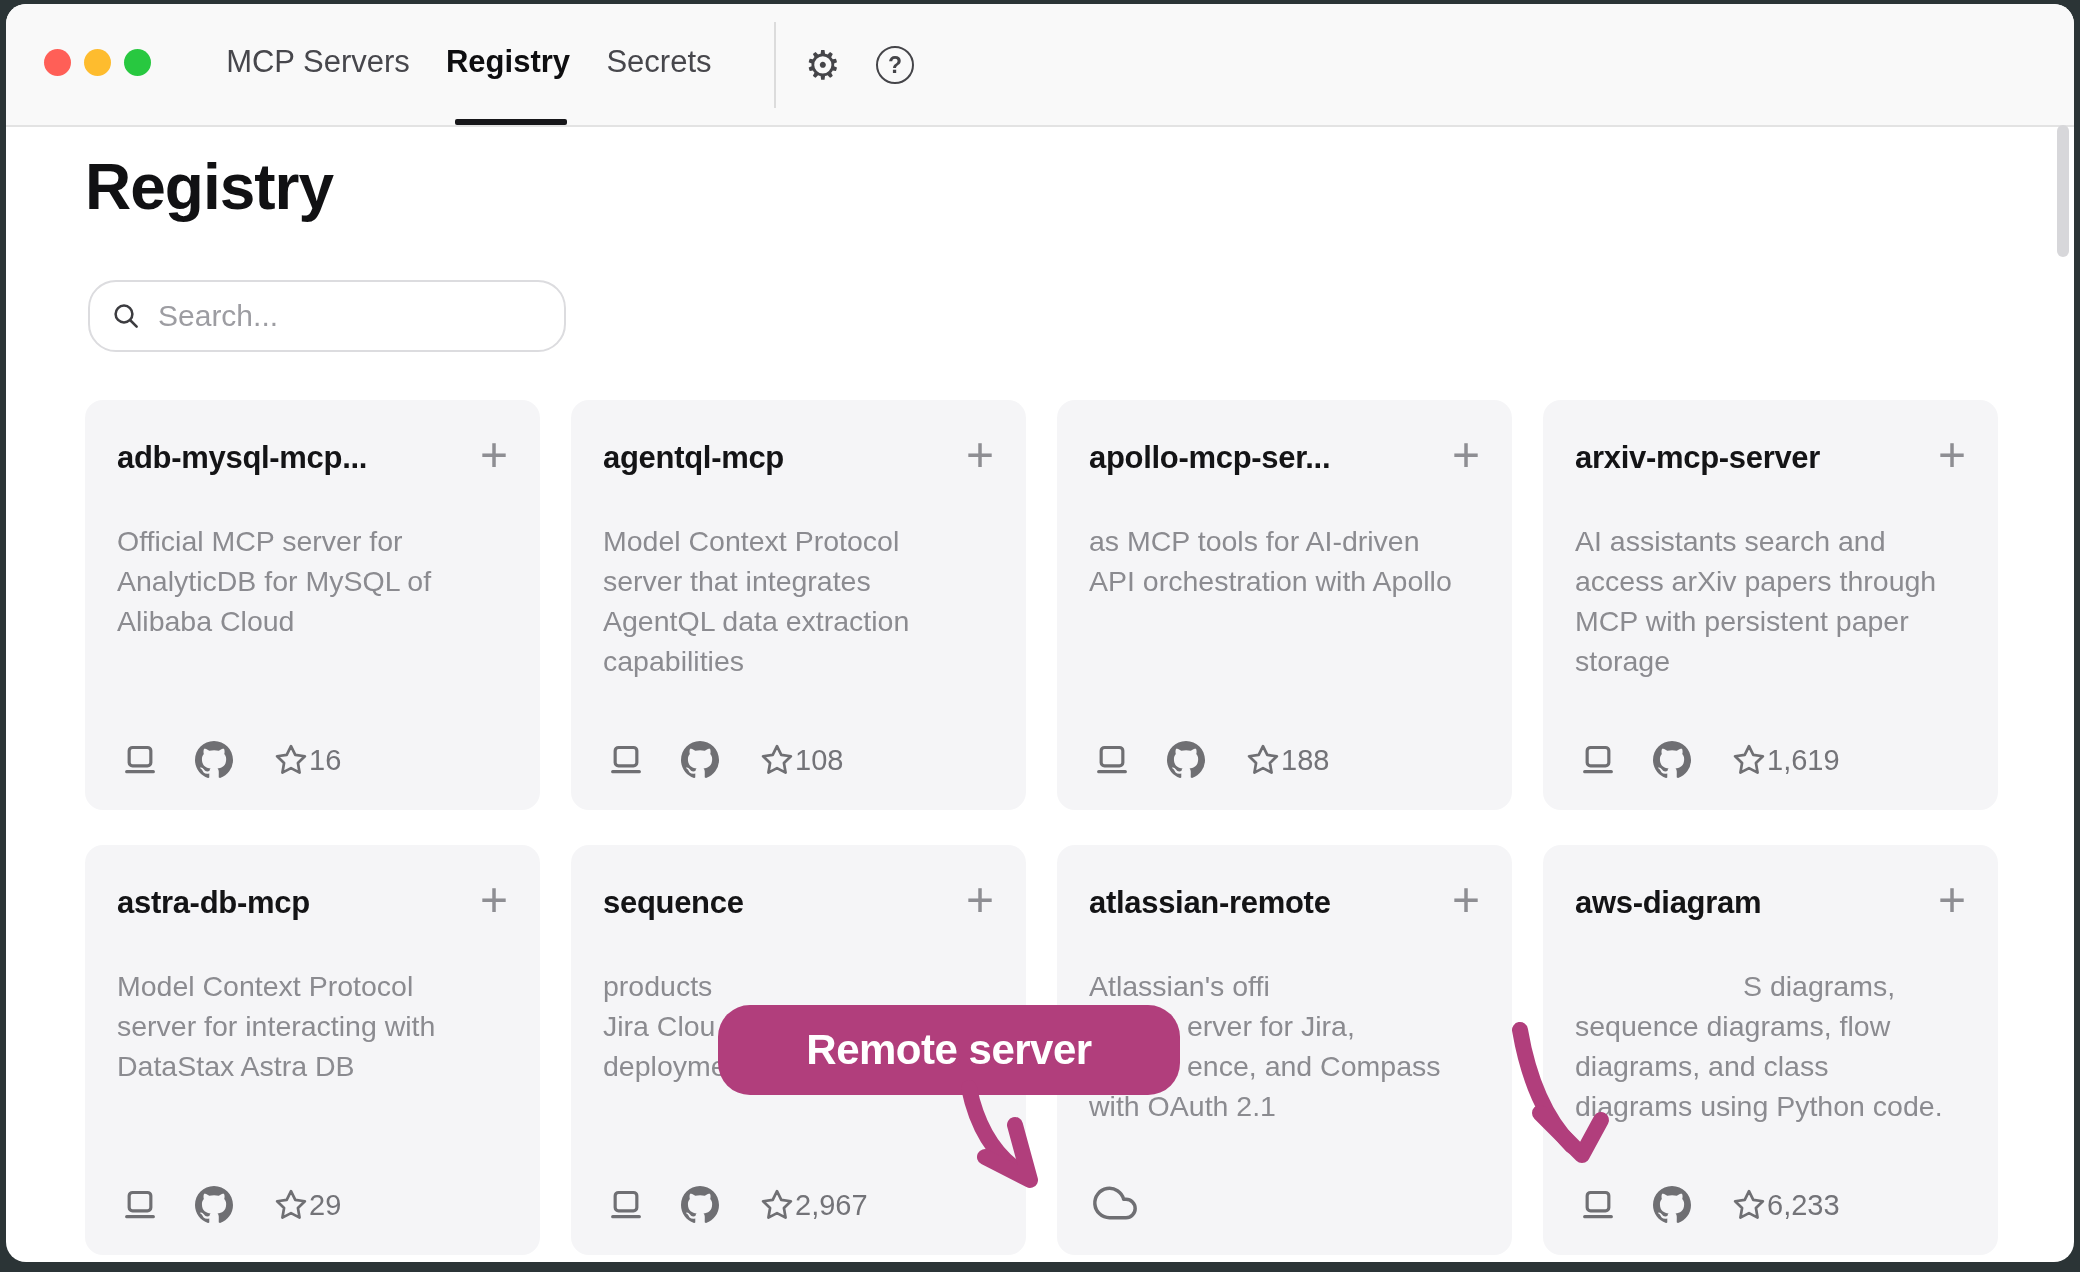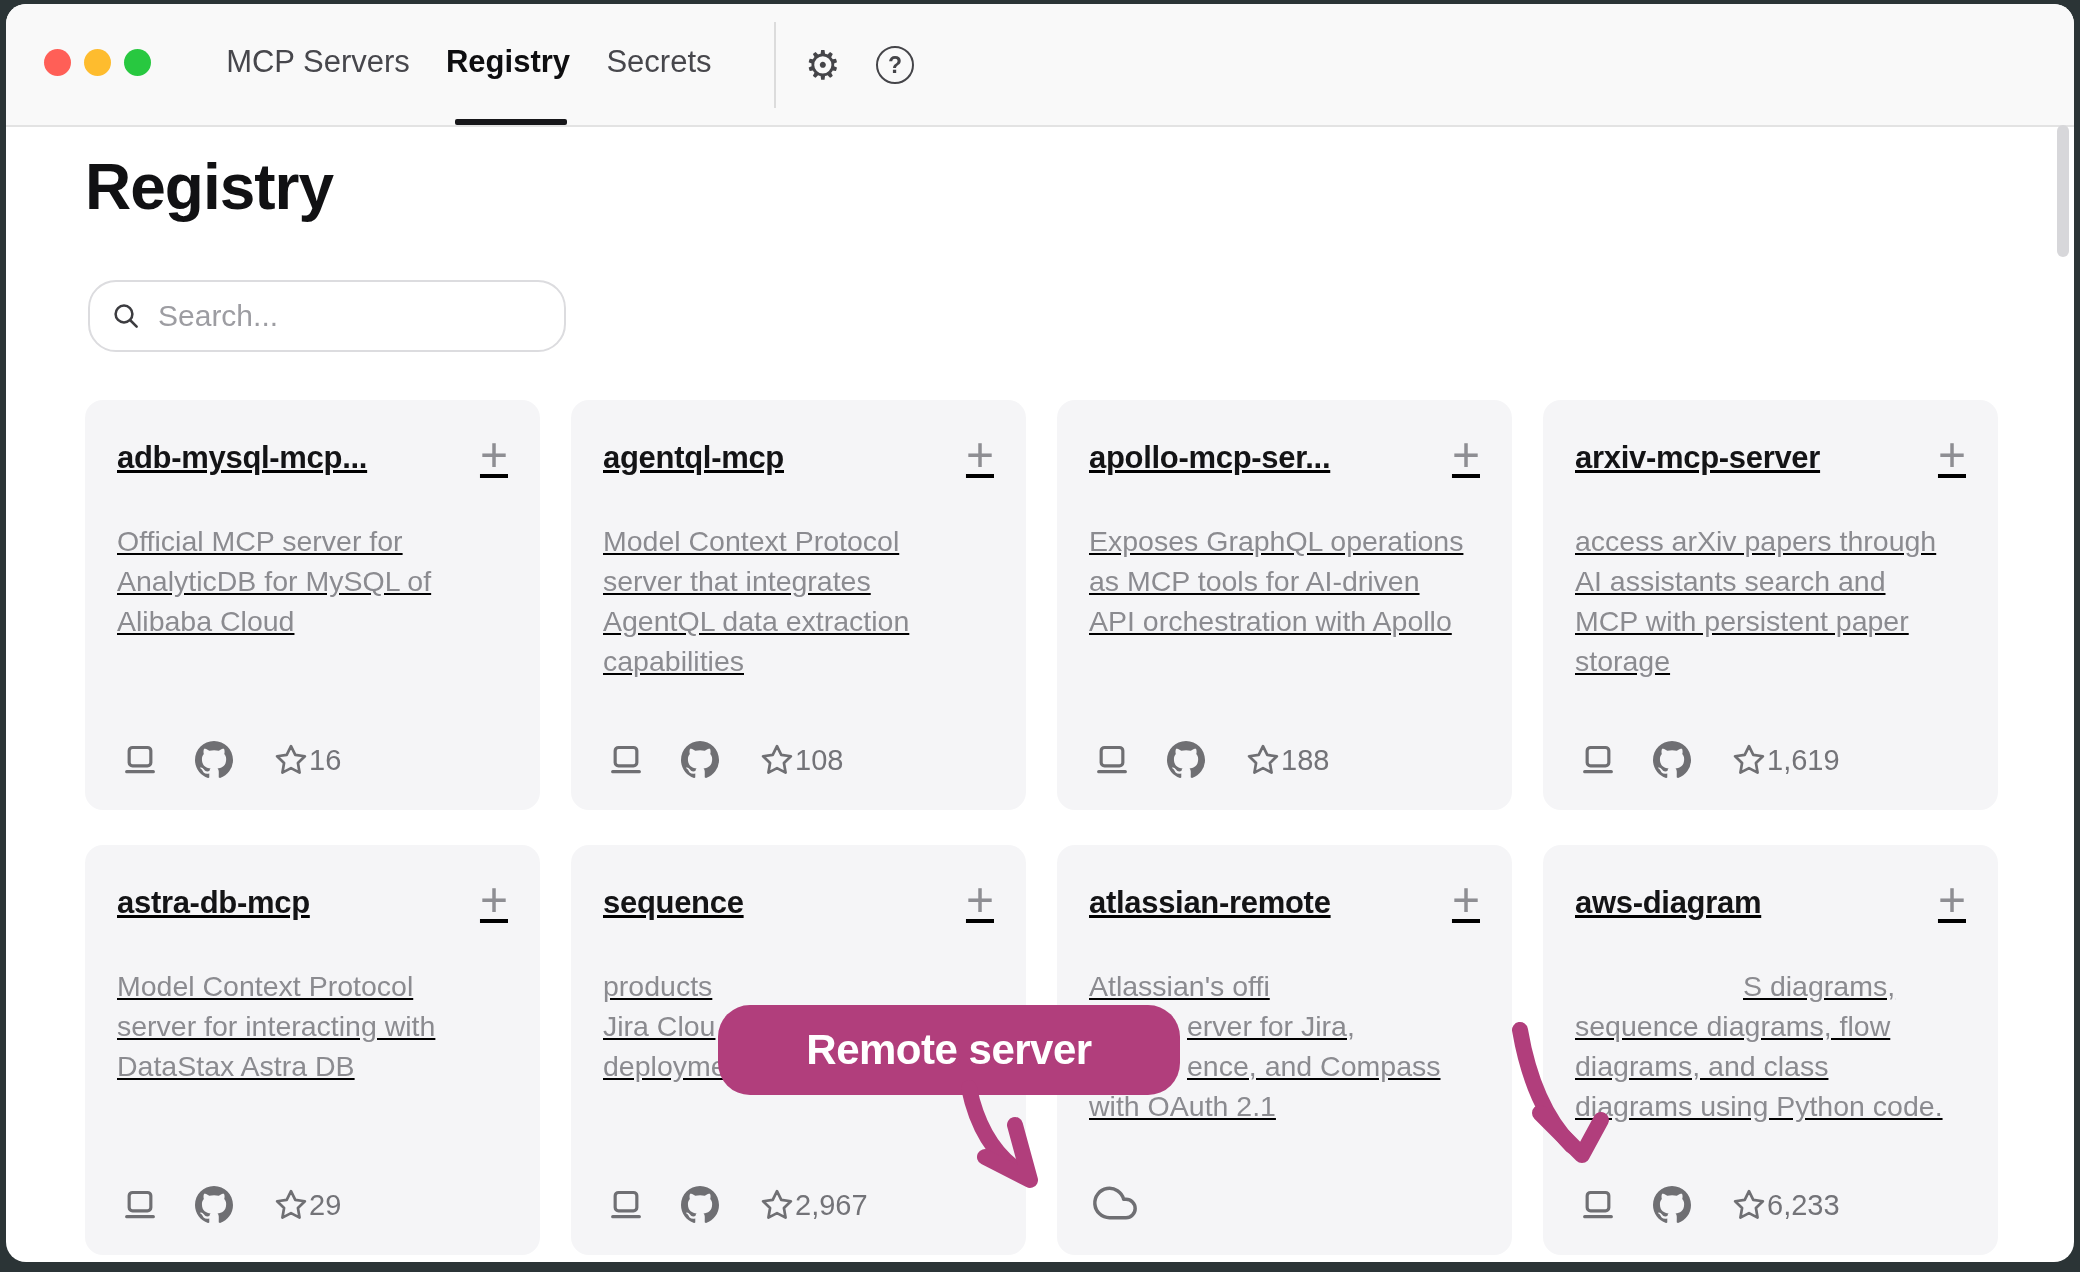--- a/index.html
+++ b/index.html
@@ -31,21 +31,21 @@
   .search-box { position:absolute; left:82px; top:276px; width:478px; height:72px;
                 background:#fff; border:2px solid #dcdcdf; border-radius:28px;
                 display:flex; align-items:center; padding:0 20px; }
   .search-box input { border:none; outline:none; background:transparent; flex:1;
                       font-size:30px; color:#333; margin-left:16px;
                       font-family:"Liberation Sans","DejaVu Sans",sans-serif; }
   .search-box input::placeholder { color:#9d9da2; }
   
   .grid { position:absolute; left:79px; top:396px; width:1913px;
           display:grid; grid-template-columns:repeat(4,455px); grid-auto-rows:410px;
-          column-gap:31px; row-gap:35px;text-decoration:underline; }
+          column-gap:31px; row-gap:35px; }
   .card { position:relative; background:#f5f5f7; border-radius:18px; padding:40px 32px 0 32px; }
   .card-head { display:flex; justify-content:space-between; align-items:flex-start; }
   .card-title { font-size:31px; font-weight:700; color:#141416; letter-spacing:-0.3px; white-space:nowrap; }
   .plus-btn { font-size:48px; font-weight:300; color:#8e8e93; line-height:30px; cursor:default; }
   .card-desc { margin-top:45px; font-size:28.5px; line-height:40px; color:#8b8b90; }
   .card-desc span { display:block; }
   .card-foot { position:absolute; left:32px; bottom:30px; display:flex; align-items:center; }
   .foot-icon { display:inline-flex; color:#6f6f73; }
   .gap-a { margin-left:32px; } .gap-b { margin-left:40px; }
   .star-count { margin-left:0; font-size:29px; color:#737378; }
@@ -162,21 +162,20 @@
         <span class="star-count">108</span>
       </div>
     </div>
 
     <div class="card">
       <div class="card-head">
         <span class="card-title">apollo-mcp-ser...</span>
         <span class="plus-btn">+</span>
       </div>
       <div class="card-desc">
-        <span>Exposes GraphQL operations</span>
           <span>as MCP tools for AI-driven</span>
         <span>API orchestration with Apollo</span>
           <span></span>
       </div>
       <div class="card-foot">
         <span class="foot-icon">
           <svg width="46" height="40" viewBox="0 0 24 24" fill="none" stroke="currentColor" stroke-width="1.9" stroke-linecap="round" stroke-linejoin="round">
               <rect x="5.5" y="4.5" width="13" height="11" rx="2"></rect>
               <path d="M4 19h16"></path>
             </svg>
@@ -194,22 +193,22 @@
         <span class="star-count">188</span>
       </div>
     </div>
 
     <div class="card">
       <div class="card-head">
         <span class="card-title">arxiv-mcp-server</span>
         <span class="plus-btn">+</span>
       </div>
       <div class="card-desc">
-        <span>access arXiv papers through</span>
-          <span>AI assistants search and</span>
+        <span>AI assistants search and</span>
+          <span>access arXiv papers through</span>
         <span>MCP with persistent paper</span>
           <span>storage</span>
       </div>
       <div class="card-foot">
         <span class="foot-icon">
           <svg width="46" height="40" viewBox="0 0 24 24" fill="none" stroke="currentColor" stroke-width="1.9" stroke-linecap="round" stroke-linejoin="round">
               <rect x="5.5" y="4.5" width="13" height="11" rx="2"></rect>
               <path d="M4 19h16"></path>
             </svg>
           </span>

